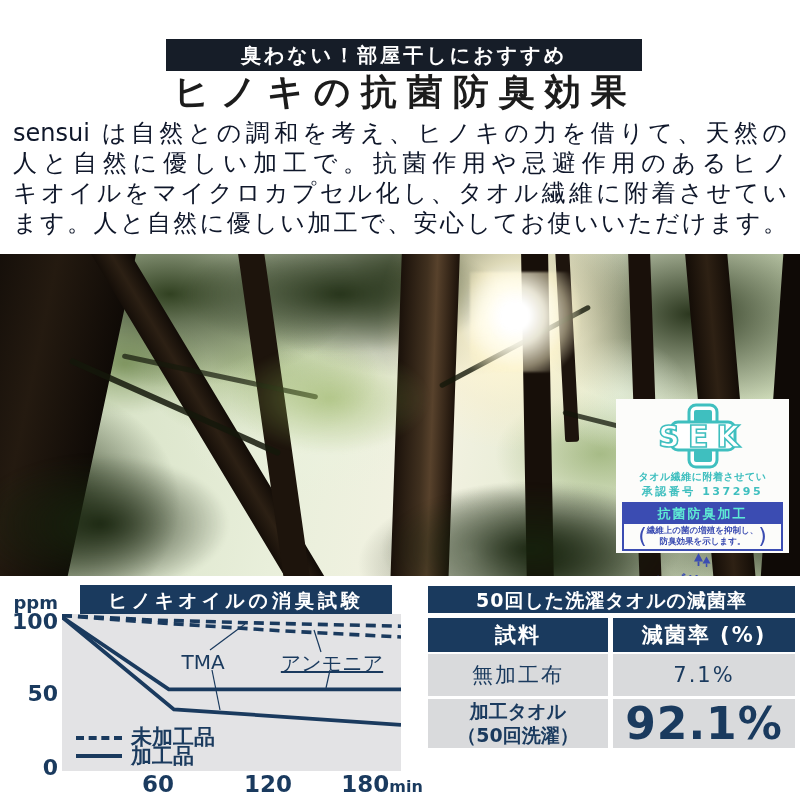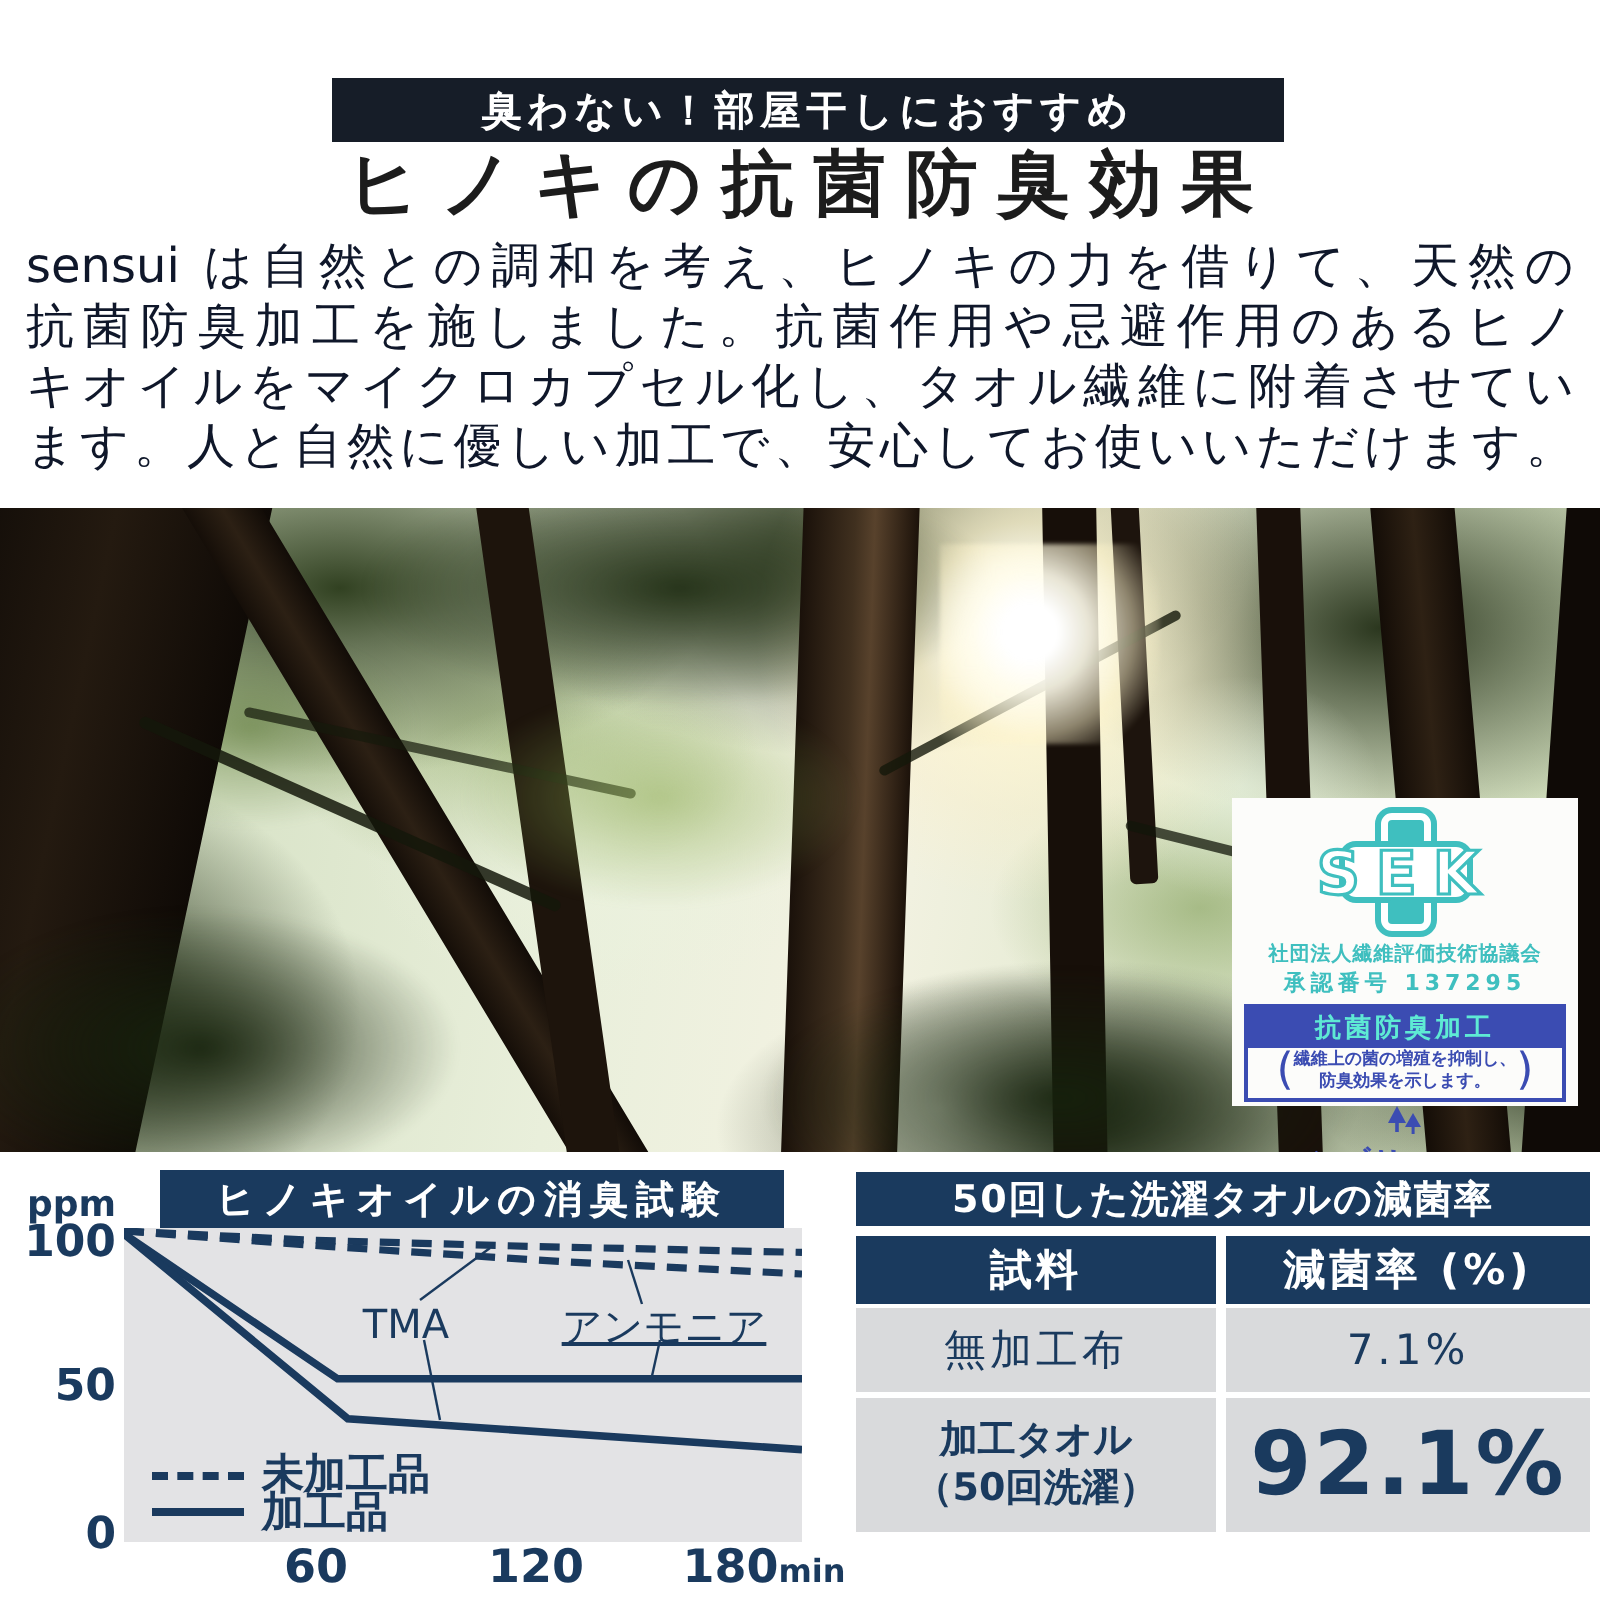--- a/index.html
+++ b/index.html
@@ -108,38 +108,38 @@
   .rt-title{
     position:absolute;left:428px;top:6px;width:367px;height:27px;background:var(--navy,#1a3a5e);
     color:#fff;font-size:19px;font-weight:bold;letter-spacing:1px;text-align:center;line-height:28px;
   }
   .rt-cell{position:absolute;display:flex;align-items:center;justify-content:center;box-sizing:border-box;}
   .rt-h{background:var(--navy,#1a3a5e);color:#fff;font-size:21px;font-weight:bold;letter-spacing:2px;}
   .rt-c1{left:428px;width:180px;}
   .rt-c2{left:613px;width:182px;}
   .rt-row-h{top:38px;height:34px;}
   .rt-row-1{top:74px;height:42px;background:var(--row-bg,#d9dadc);font-size:21px;letter-spacing:2px;}
-  .rt-row-2{top:119px;height:67px;background:var(--row-bg,#d9dadc);}
+  .rt-row-2{top:119px;height:49px;background:var(--row-bg,#d9dadc);}
   .rt-sample2{display:flex;flex-direction:column;font-size:19px;font-weight:bold;line-height:1.25;text-align:center;}
   .rt-big{font-size:44px;font-weight:bold;letter-spacing:1px;}
 </style>
 </head>
 <body>
 
 <div class="page">
 
   <div class="top-banner">
     <span>臭わない！部屋干しにおすすめ</span>
   </div>
 
   <h1 class="heading">ヒノキの抗菌防臭効果</h1>
 
   <div class="intro">
     <div class="intro-line">sensui は自然との調和を考え、ヒノキの力を借りて、天然の</div>
-    <div class="intro-line">抗菌防臭加工を施しました。抗菌作用や忌避作用のあるヒノ</div>
+    <div class="intro-line">人と自然に優しい加工で。抗菌作用や忌避作用のあるヒノ</div>
     <div class="intro-line">キオイルをマイクロカプセル化し、タオル繊維に附着させてい</div>
     <div class="intro-line">ます。人と自然に優しい加工で、安心してお使いいただけます。</div>
   </div>
 
   <div class="photo">
     <div class="blob f3"></div>
     <div class="blob f5"></div>
     <div class="trunk t1"></div>
     <div class="trunk t2"></div>
     <div class="trunk t3"></div>
@@ -160,21 +160,21 @@
 
     <div class="sek-badge">
       <svg width="160" height="66" viewBox="0 0 160 66" style="display:block;margin:0 auto;">
         <rect x="66" y="2" width="28" height="62" rx="7" fill="#ffffff" stroke="#3fbfbf" stroke-width="3"></rect>
         <rect x="48" y="19" width="64" height="28" rx="7" fill="#ffffff" stroke="#3fbfbf" stroke-width="3"></rect>
         <rect x="68" y="21" width="24" height="24" fill="#ffffff"></rect>
         <rect x="71" y="7" width="18" height="12" rx="2" fill="#3fbfbf"></rect>
         <rect x="71" y="47" width="18" height="12" rx="2" fill="#3fbfbf"></rect>
         <text x="80" y="44" font-size="30" font-weight="bold" fill="#ffffff" stroke="#3fbfbf" stroke-width="1.6" text-anchor="middle" letter-spacing="8" font-family="DejaVu Sans, Liberation Sans, sans-serif">SEK</text>
       </svg>
-      <div class="sek-org">社団法人繊維評価技術協議会</div>
+      <div class="sek-org">タオル繊維に附着させてい</div>
       <div class="sek-approval">承認番号 137295</div>
       <div class="sek-box">
         <div class="sek-band">抗菌防臭加工</div>
         <div class="sek-note">
           <span class="paren">(</span>
           <span class="note-lines">
             <span>繊維上の菌の増殖を抑制し、</span>
             <span>防臭効果を示します。</span>
           </span>
           <span class="paren">)</span>

